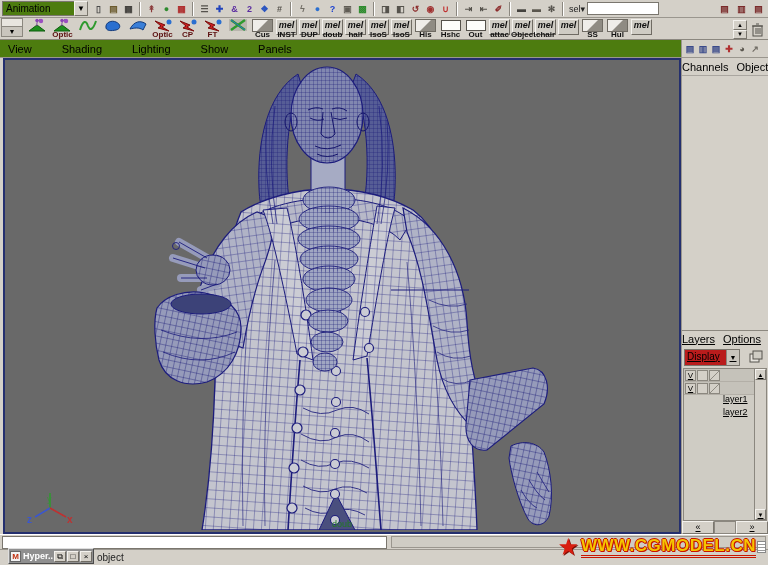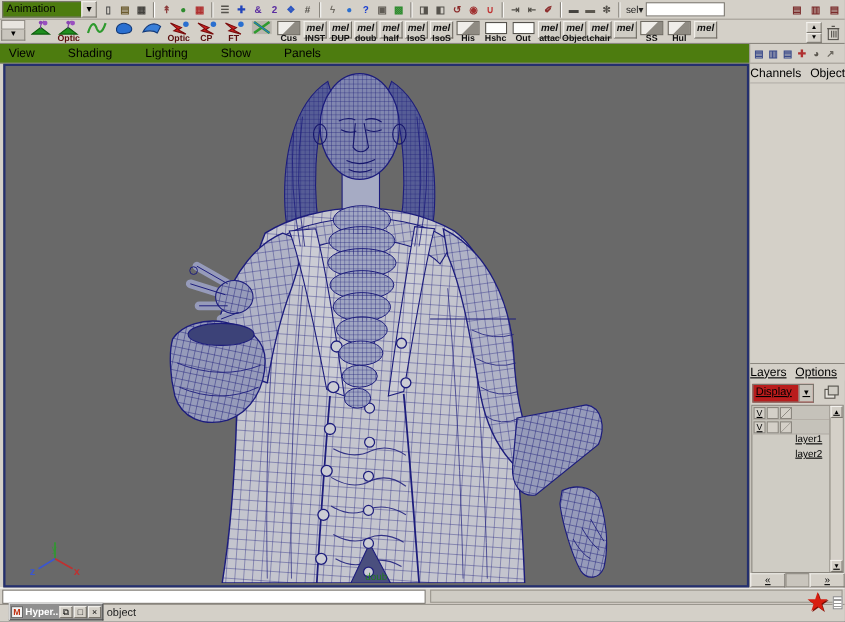--- a/index.html
+++ b/index.html
@@ -566,14 +566,15 @@
   <div class="title">Hyper...</div>
   <div id="float-buttons" style="display:flex;">
       <div class="wbtn">⧉</div>
       <div class="wbtn">□</div>
       <div class="wbtn">×</div>
     </div>
 </div>
 
 <div class="watermark">
   <span class="star">★</span>
+  <span class="wmtext">WWW.CGMODEL.CN</span>
   <span class="wmbox"></span>
 </div>
 
 </body></html>

